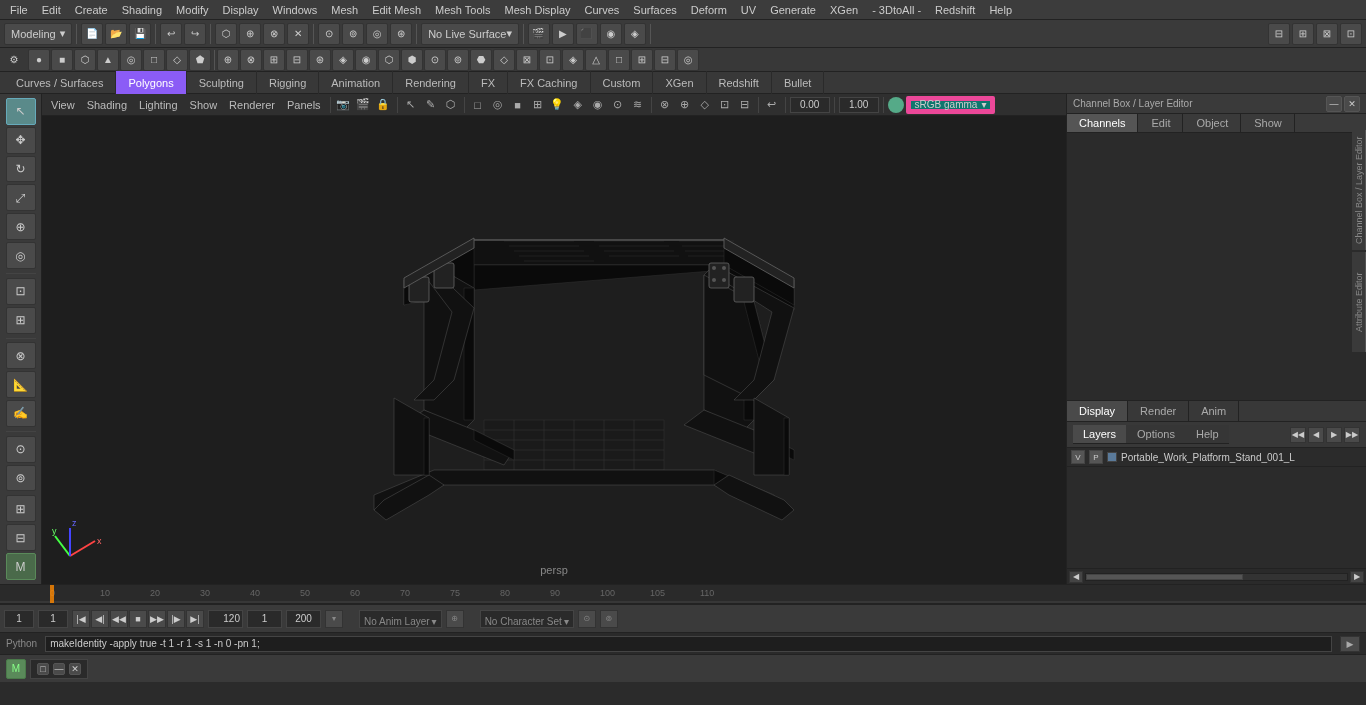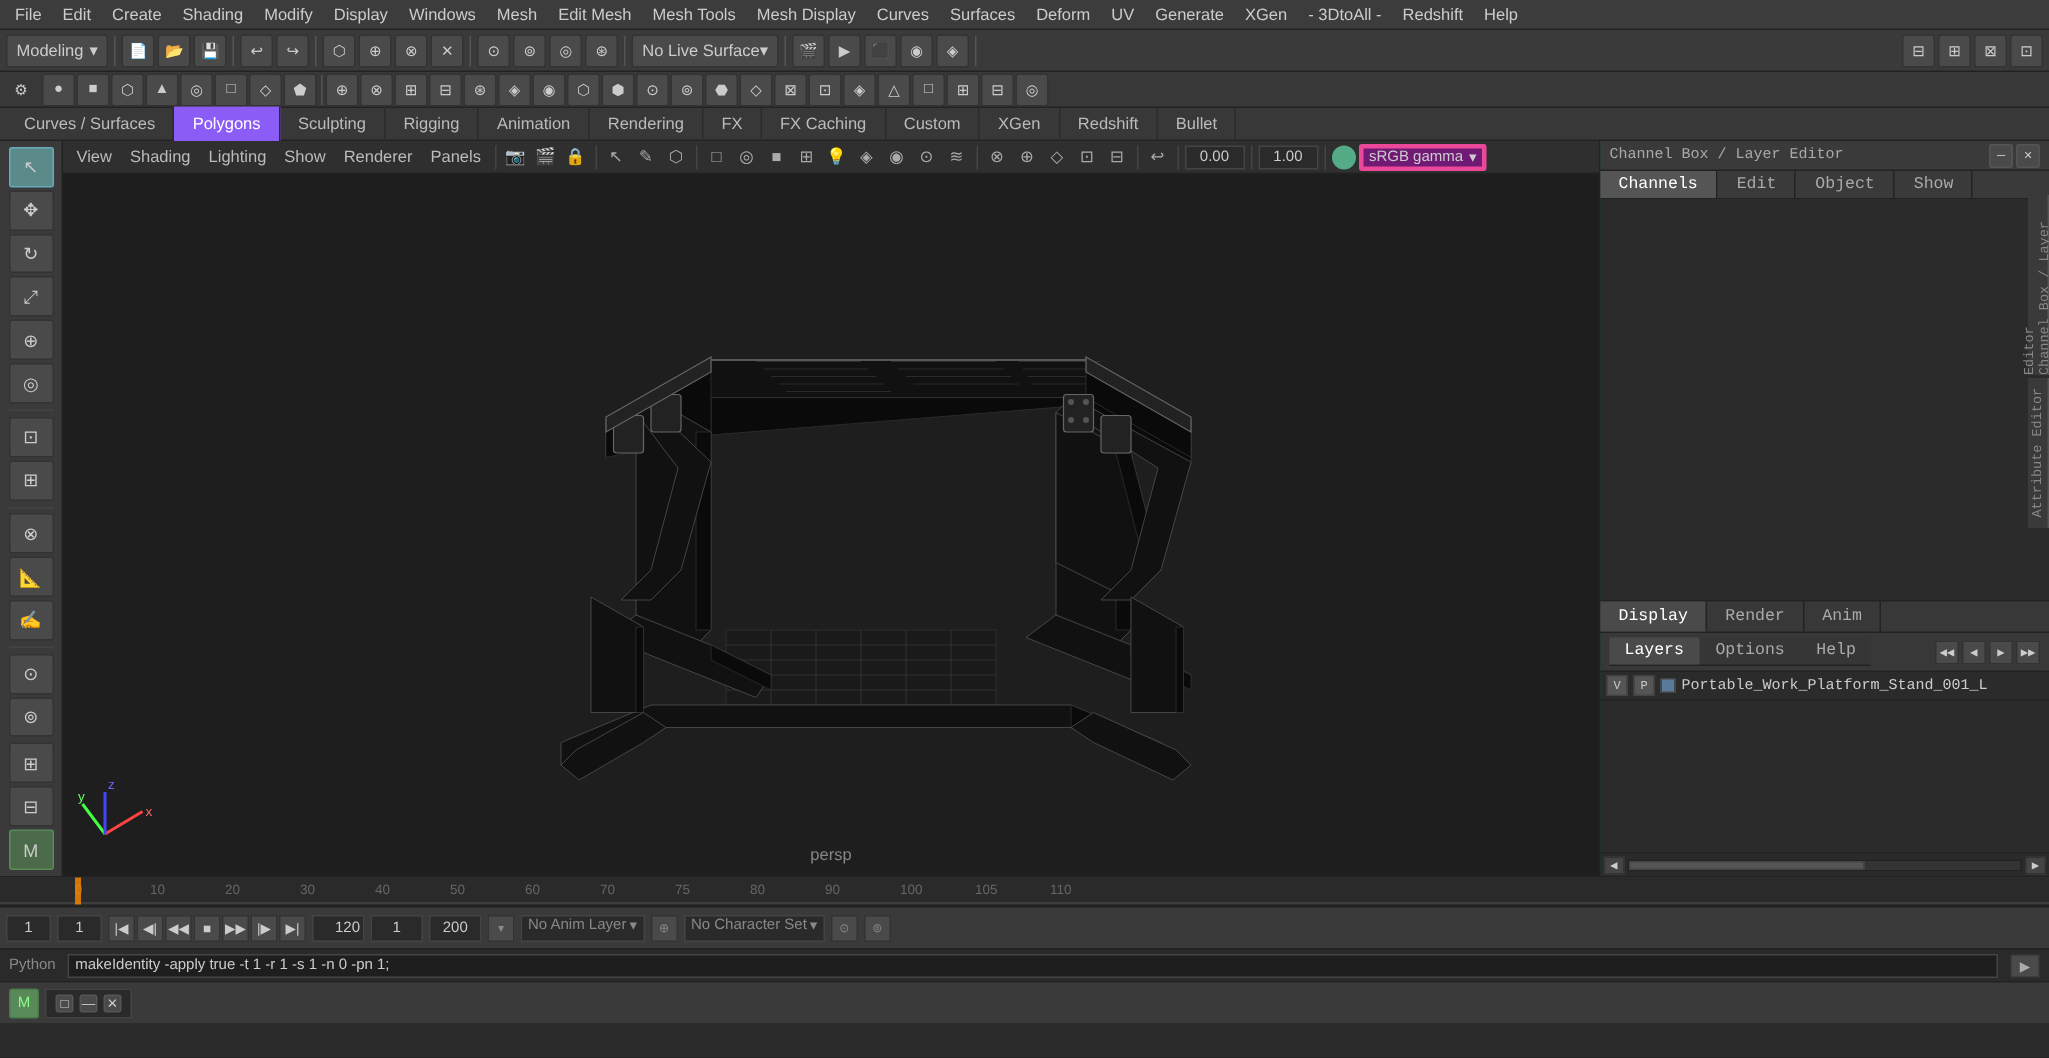--- a/index.html
+++ b/index.html
@@ -180,25 +180,24 @@
     
     .axis-indicator {
       position: absolute;
       bottom: 8px;
       left: 8px;
     }
 
     
     #right-panel {
       width: 300px;
-      background: #14532d;
+      background: #bef264;
       border-left: 1px solid #222;
       display: flex;
       flex-direction: column;
-      font-family: Liberation Mono, monospace;
     }
 
     #right-panel-header {
       display: flex;
       justify-content: space-between;
       align-items: center;
       height: 20px;
       background: #3a3a3a;
       border-bottom: 1px solid #222;
       padding: 0 6px;
@@ -382,22 +381,22 @@
     }
 
     
     .cb-content::-webkit-scrollbar { width: 6px; }
     .cb-content::-webkit-scrollbar-track { background: #2a2a2a; }
     .cb-content::-webkit-scrollbar-thumb { background: #555; border-radius: 3px; }
 
     
     .gamma-dropdown {
       display: flex; align-items: center;
-      background: #701a75;
-      border: 3px solid #ec4899;
+      background: #0f766e;
+      border: 5px solid #ec4899;
       border-radius: 2px;
       padding: 0 4px;
       height: 18px;
       font-size: 10px;
       color: #ccc;
       gap: 4px;
       cursor: pointer;
     }
 
     
@@ -416,28 +415,29 @@
       width: 36px; height: 16px;
       background: #2a2a2a;
       border: 1px solid #444;
       color: #ccc;
       font-size: 10px;
       text-align: center;
     }
 
     
     .anim-dropdown {
-      display: flex; align-items: flex-start; gap: 2px;
+      display: flex; align-items: flex-end; gap: 2px;
       background: #2a2a2a;
       border: 1px solid #444;
       padding: 0 4px;
       height: 18px;
       font-size: 10px;
       color: #888;
       cursor: pointer;
+      margin-left: 12px;
     }
 
     .playback-controls {
       display: flex; gap: 1px; align-items: center;
     }
 
     
     #layers-scroll {
       height: 120px;
       overflow-y: auto;

